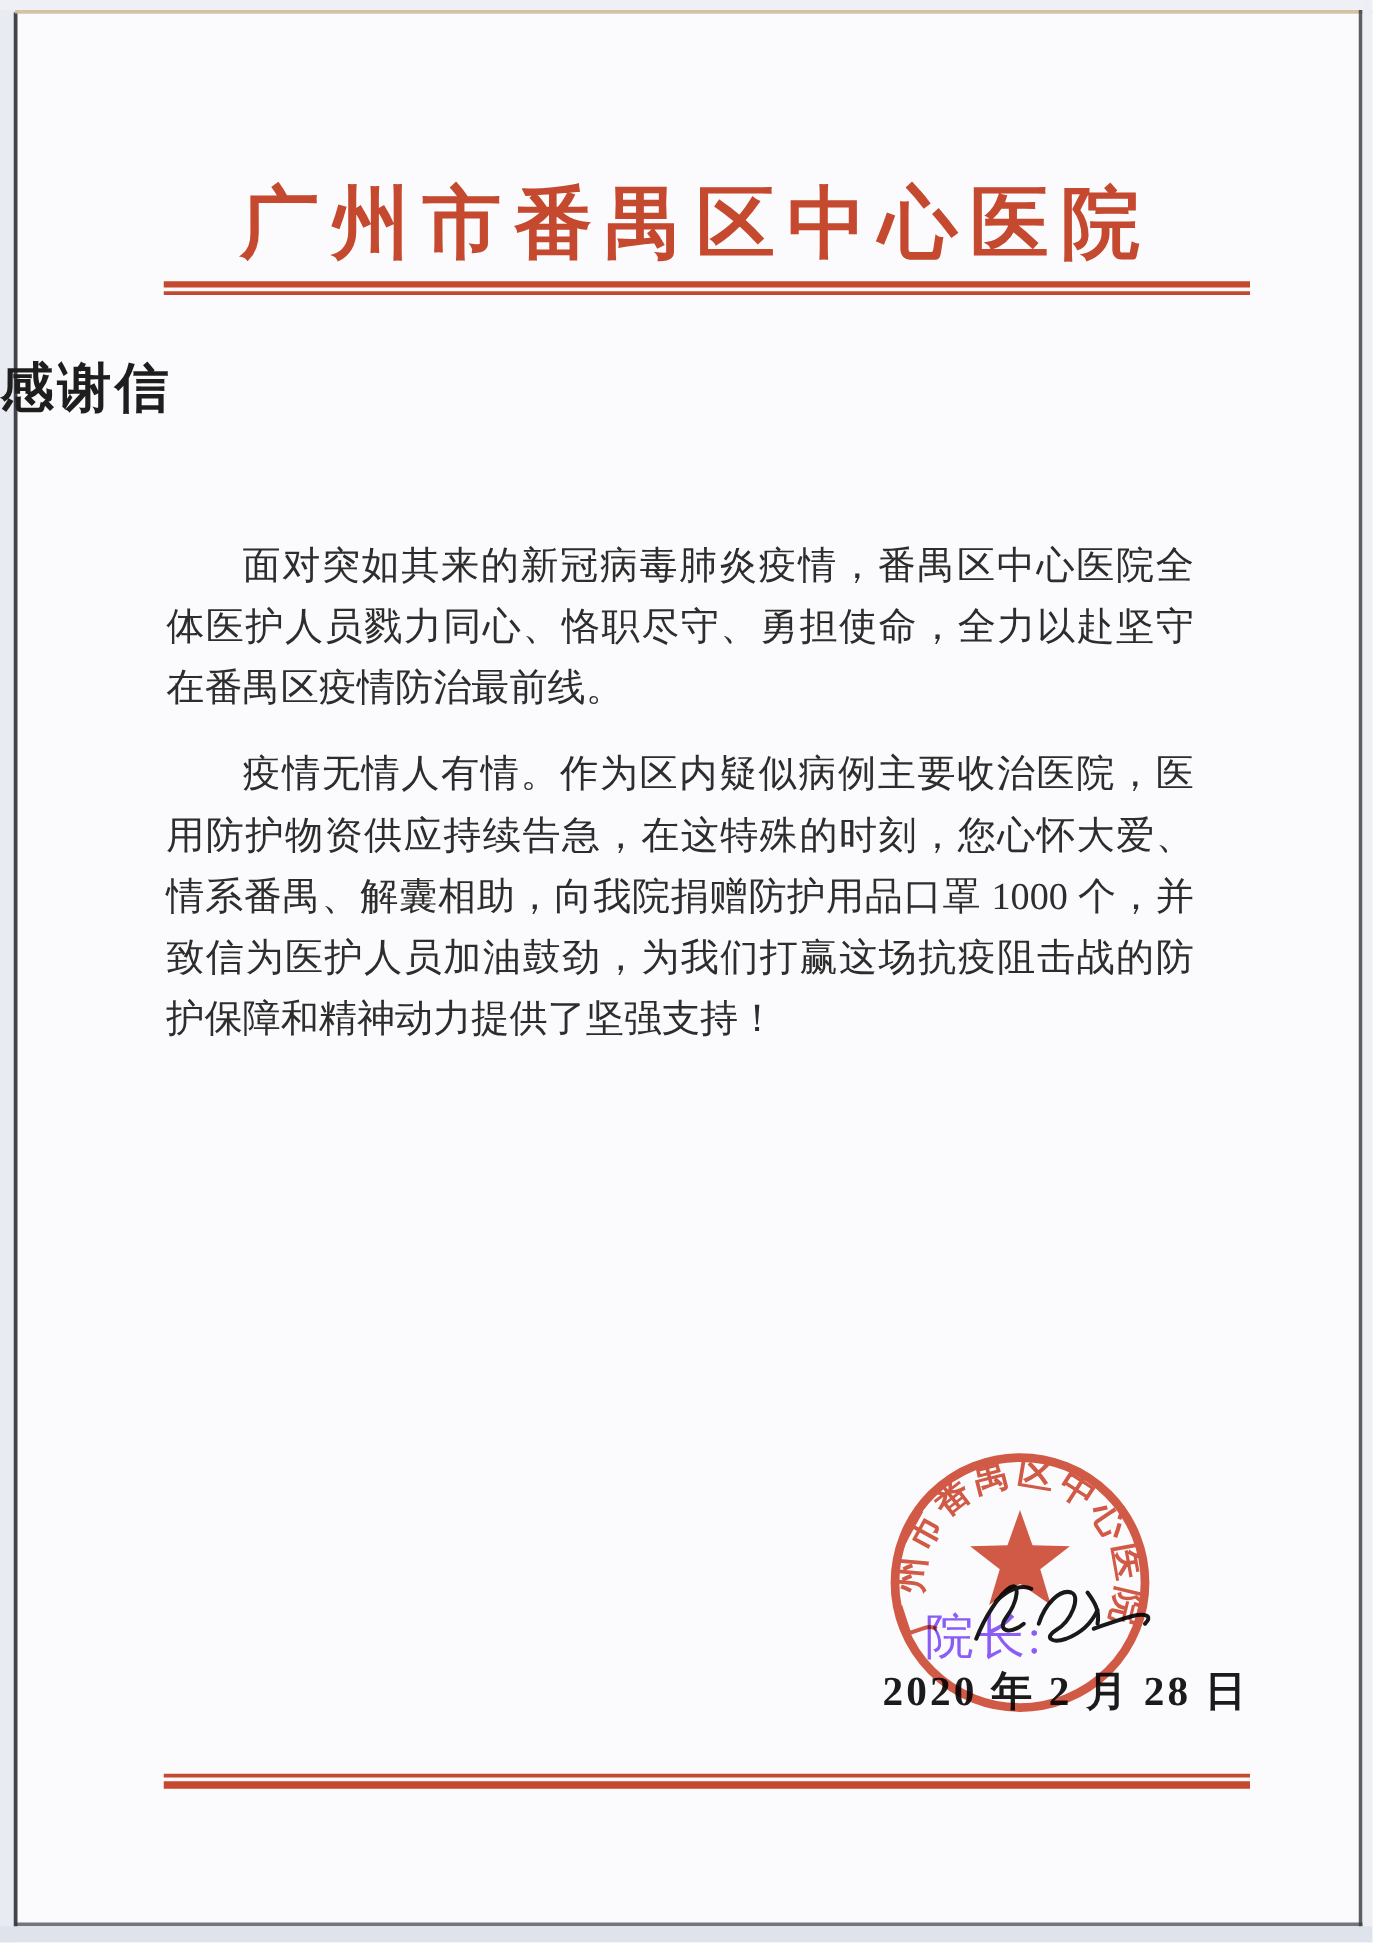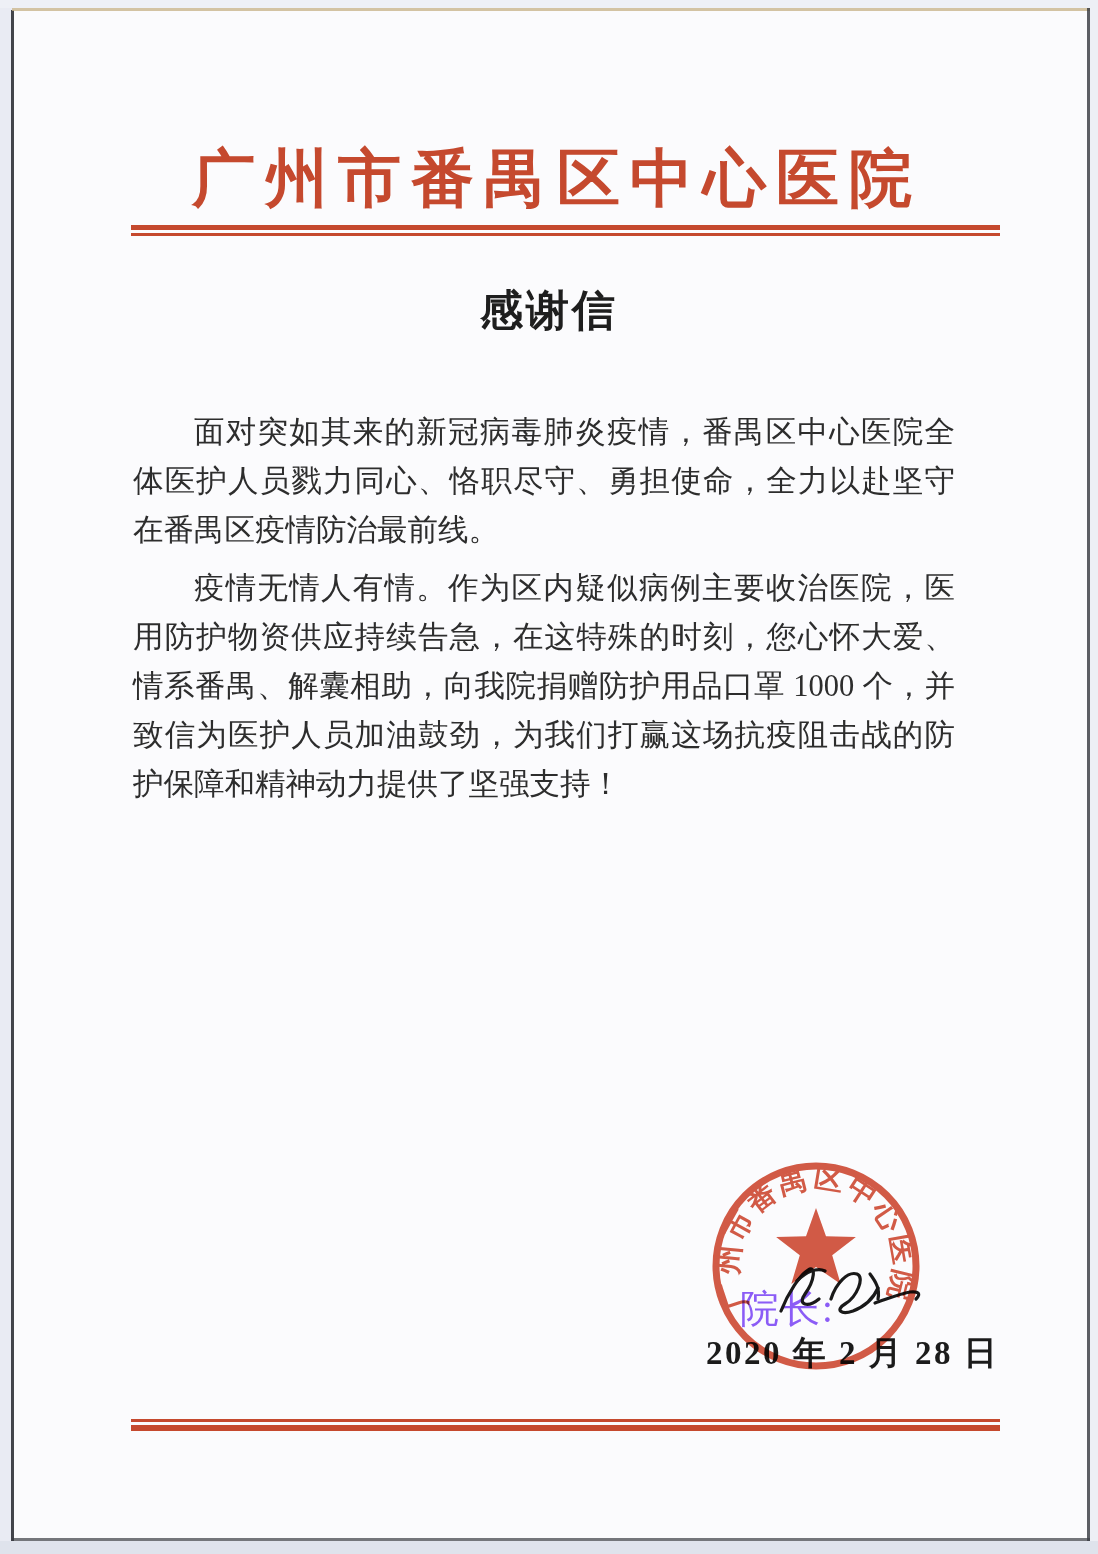--- a/index.html
+++ b/index.html
@@ -27,32 +27,32 @@
   .rule{position:absolute;left:131px;width:869px;}
   .rule span{display:block;background:var(--header-red,#c5492e);}
   .rule-top{top:225px;}
   .rule-top .bar-thick{height:5px;margin-bottom:3px;}
   .rule-top .bar-thin{height:2.5px;}
   .rule-bottom{top:1419px;}
   .rule-bottom .bar-thin{height:2.5px;margin-bottom:3px;}
   .rule-bottom .bar-thick{height:6px;}
 
   .doc-title{
-    position:absolute;left:0;top:282px;width:1098px;text-align:center;
+    position:absolute;left:0;top:282px;width:1098px;
     font-size:43px;font-weight:bold;color:#1e1e1e;letter-spacing:3px;
   }
 
   
   .letter-body{
     position:absolute;left:133px;top:408px;width:822px;
     font-size:30.5px;line-height:49px;color:#2d2d2d;
     text-align:justify;text-justify:inter-ideograph;
   }
   .letter-body p{margin:0 0 9px 0;}
-  .letter-body p.para{text-indent:2em;}
+  .letter-body p.para{text-indent:2em;margin-top:20px;}
 
   
   .sign-label{position:absolute;left:740px;top:1282px;font-size:39px;color:#8b5cf6;letter-spacing:2px;}
   .sig-svg{position:absolute;left:773px;top:1253px;}
   .date-line{position:absolute;left:706px;top:1331px;font-size:33px;color:#1b1b1b;letter-spacing:2.5px;white-space:nowrap;font-weight:bold;}
 
   
   .stamp-svg{position:absolute;left:701px;top:1151px;mix-blend-mode:multiply;opacity:.88;}
   .stamp-svg text{font-family:"Liberation Serif","DejaVu Serif",serif;font-weight:bold;}
 </style>

